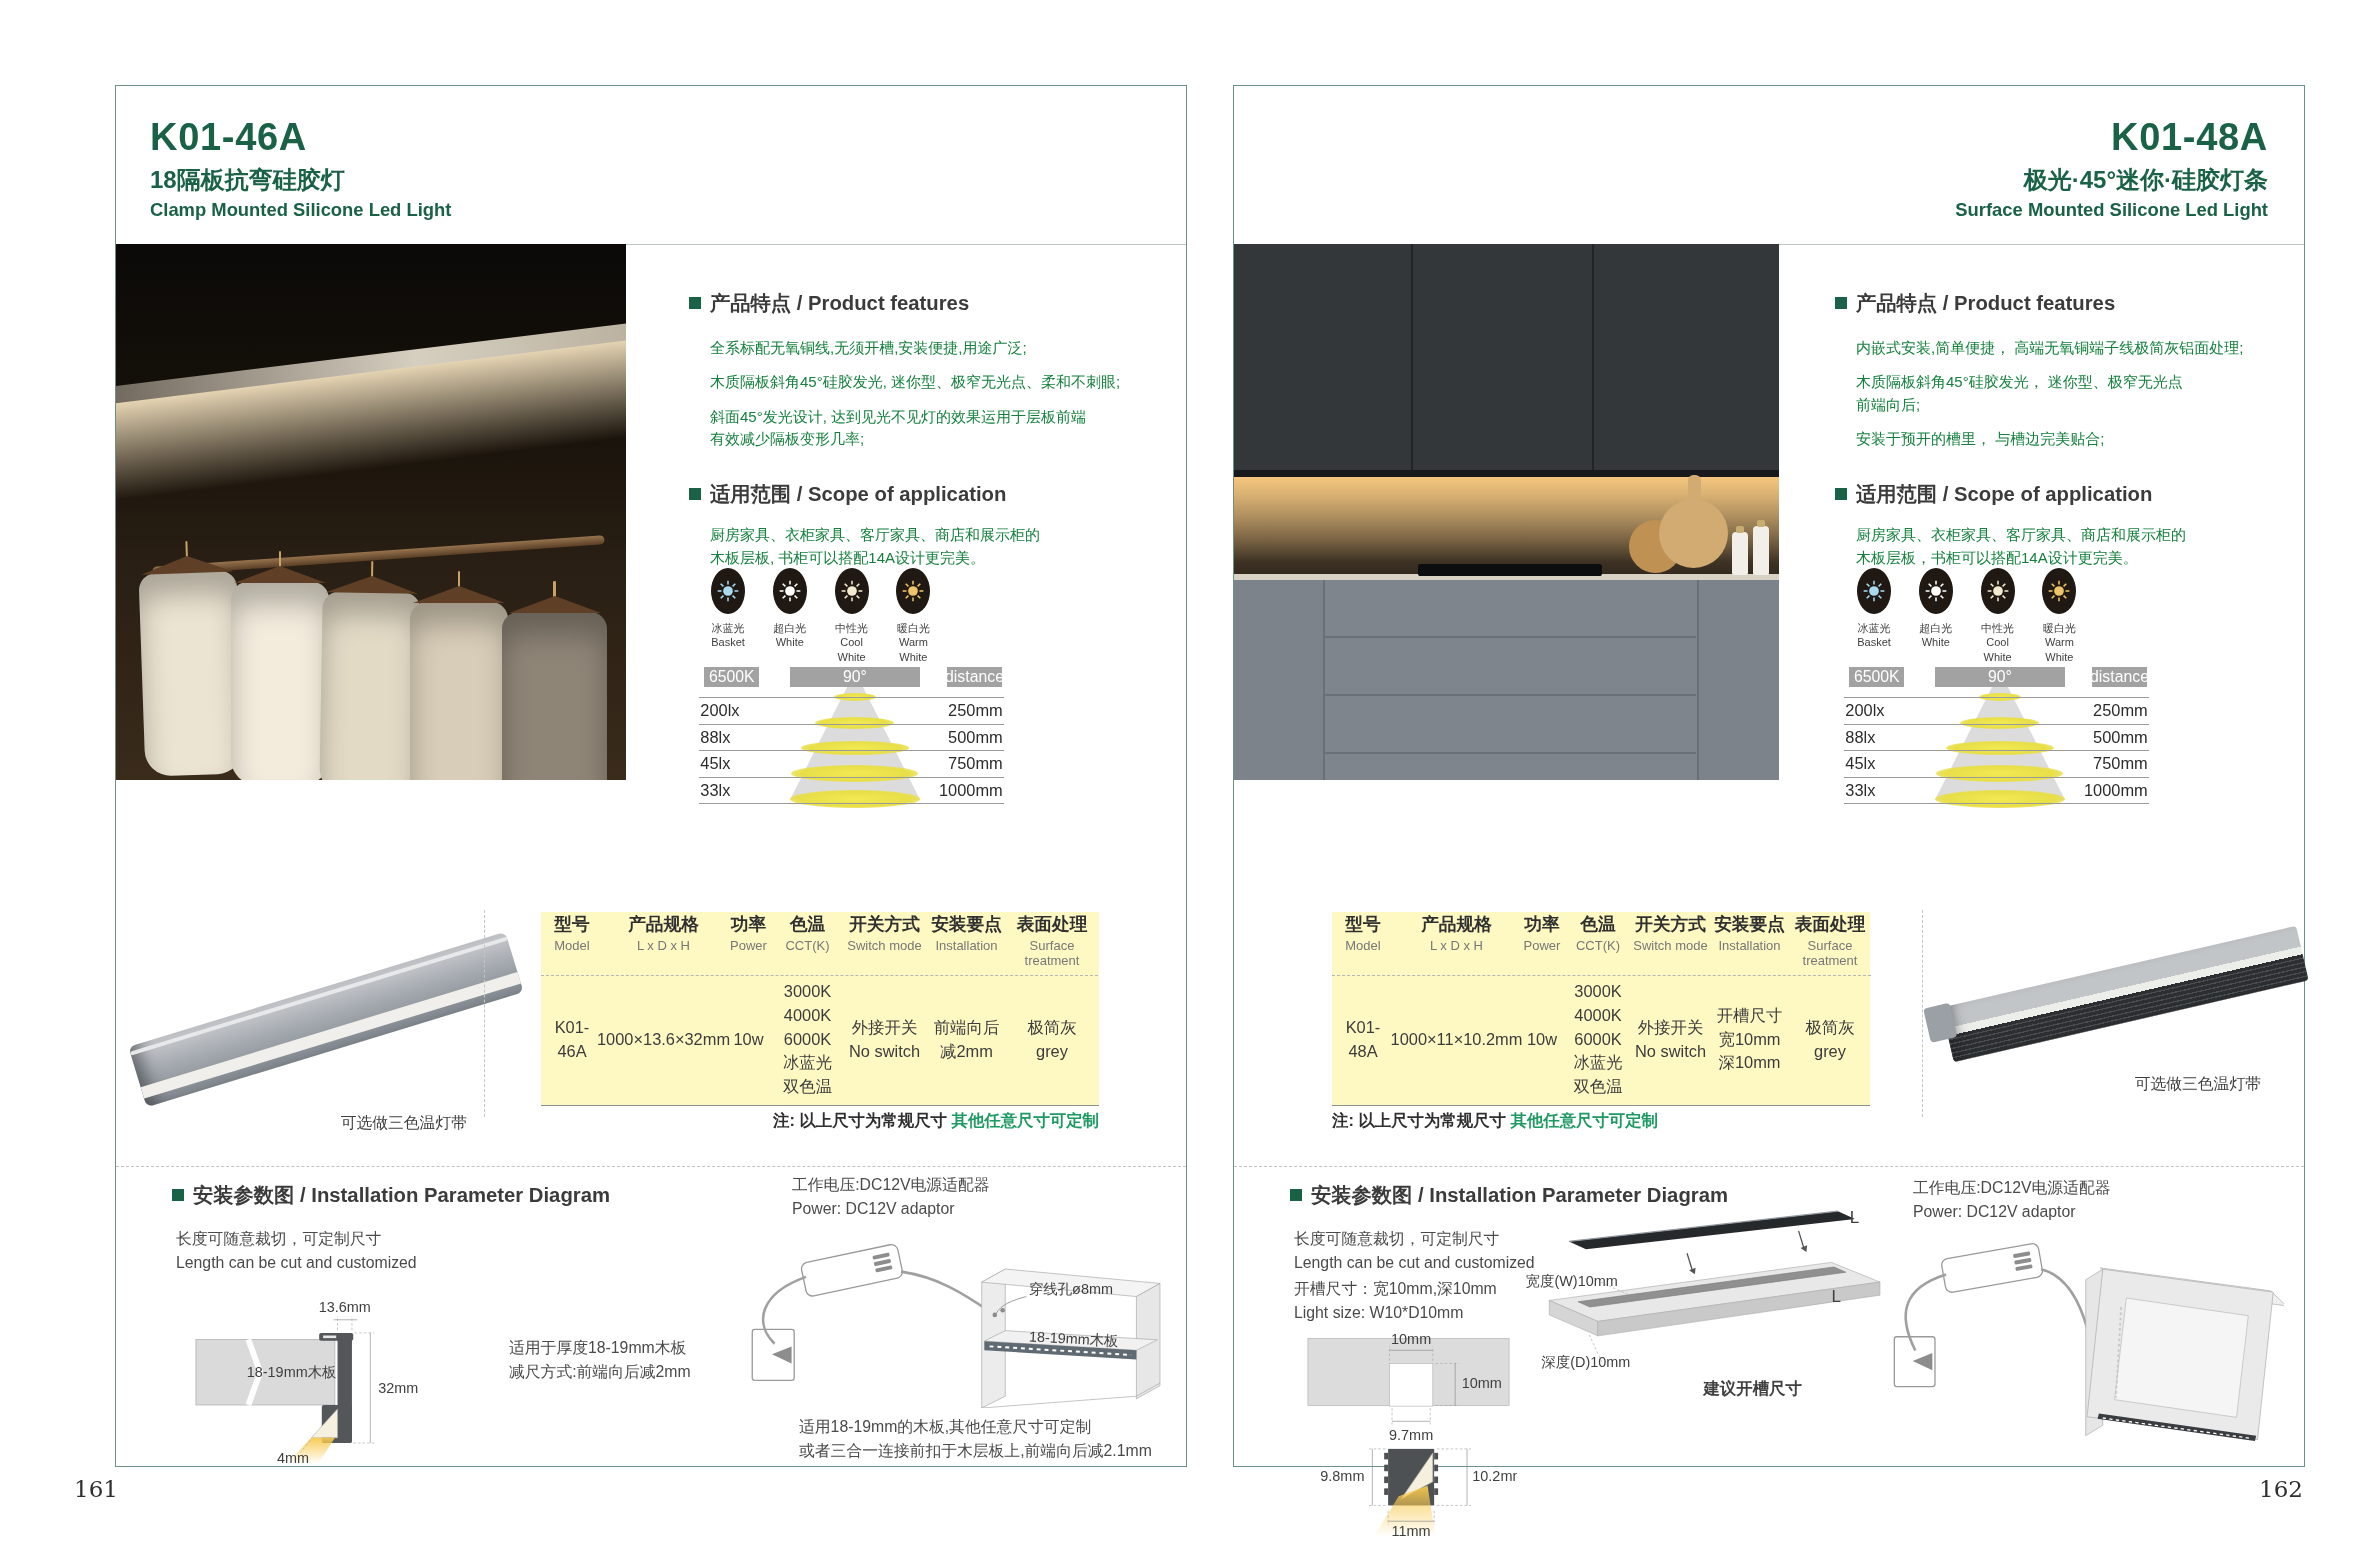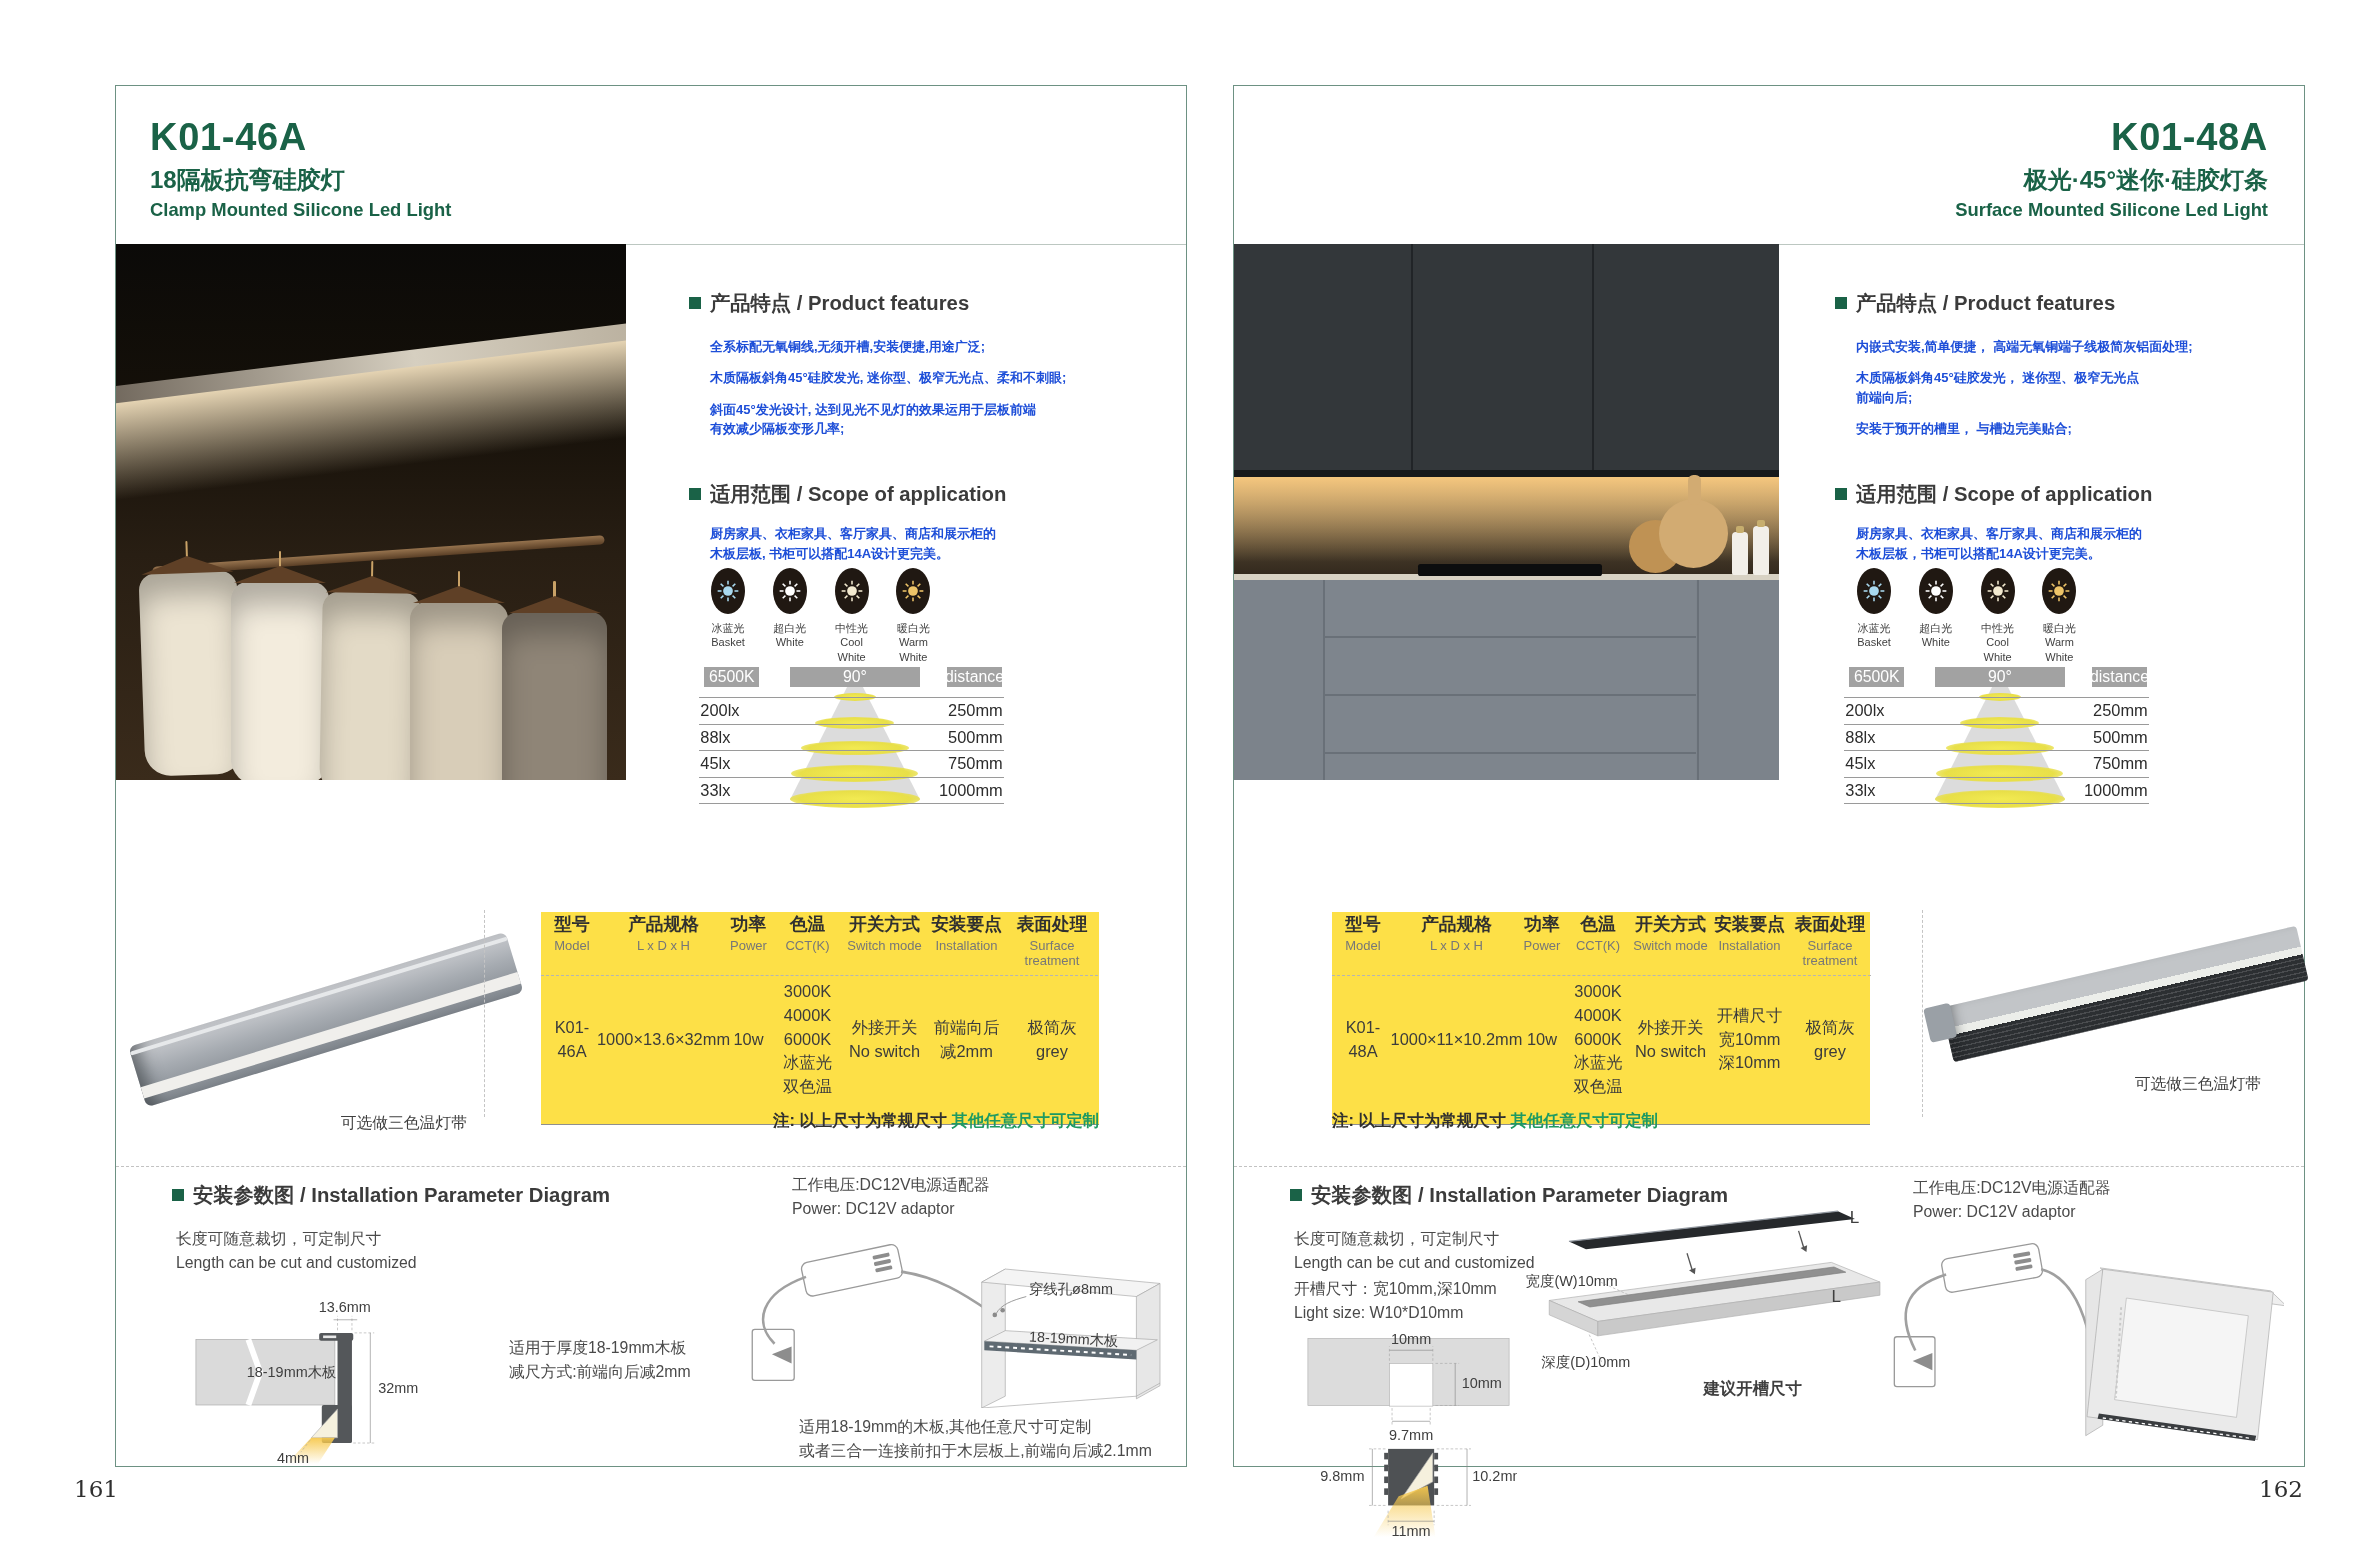--- a/index.html
+++ b/index.html
@@ -11,40 +11,40 @@
   
   .model{font-size:38px;font-weight:700;color:#1a6247;letter-spacing:0.7px;line-height:1.05;}
   .sub-cn{font-size:24px;font-weight:700;color:#1a6247;margin-top:6.6px;}
   .sub-en{font-size:18.4px;font-weight:600;color:#1a6247;margin-top:2.6px;}
   .tr{text-align:right;}
 
   
   .sec-head{font-size:20.3px;font-weight:700;color:#3b3b3b;display:flex;align-items:center;}
   .bullet{width:11.8px;height:11.8px;background:#1a6247;margin-right:9.2px;flex:0 0 auto;}
 
-  .para,.pline{font-size:13px;color:#1d4ed8;line-height:1.5;font-weight:bold;}
+  .para,.pline{font-size:15px;color:#15803d;line-height:1.5;}
   .pblock{margin-bottom:11.8px;}
 
   
   .icons{display:flex;gap:15.8px;}
   .icon{width:46px;text-align:center;}
   .orb{width:34px;height:46px;border-radius:50%;background:#201812;margin:0 auto 6.6px;display:flex;align-items:center;justify-content:center;}
   .icn-cn,.icn-en{font-size:11px;color:#3f3f3f;line-height:1.35;}
 
   
   .phot{width:305px;height:144px;}
   .chip{position:absolute;top:0;height:19.7px;background:#a2a2a2;color:#fff;font-size:15.8px;display:flex;align-items:center;justify-content:center;}
   .prows{position:absolute;left:0;top:30px;right:0;z-index:3;}
   .prow{height:25.6px;border-top:0.7px solid #9a9a9a;display:flex;justify-content:space-between;align-items:center;font-size:16.4px;color:#2c2c2c;padding:0 1.3px;}
   .prow:last-child{border-bottom:0.7px solid #9a9a9a;}
   .cone{position:absolute;left:91px;top:19.7px;width:130px;height:113px;background:rgba(186,186,186,.5);clip-path:polygon(44% 0,56% 0,100% 100%,0 100%);z-index:1;}
   .el{position:absolute;border-radius:50%;background:radial-gradient(ellipse at center,#f2ea52 0%,#e8df48 60%,rgba(232,223,72,.2) 100%);z-index:2;}
 
   
-  .spec-table{display:grid;border-bottom:1.3px solid #8f8f8f;padding-bottom:20px;background:#fde047;}
+  .spec-table{display:grid;border-bottom:1.3px solid #8f8f8f;padding-bottom:1px;background:#fef9c3;}
   .cols-l{grid-template-columns:62px 121px 49px 69px 85px 79px 92px;}
   .cols-r{grid-template-columns:62px 125px 46px 66px 79px 79px 82px;}
   .th{text-align:center;padding-bottom:6.6px;}
   .th-cn{font-size:17.7px;font-weight:700;color:#303030;}
   .th-en{font-size:13px;color:#777;margin-top:2px;}
   .tdiv{grid-column:1/-1;border-top:0.7px dashed #b5b5b5;}
   .td{display:flex;flex-direction:column;align-items:center;justify-content:center;min-height:128px;font-size:16.4px;color:#3c3c3c;line-height:1.45;text-align:center;}
   .note{font-size:16.4px;font-weight:700;color:#2f2f2f;}
   .note .hl{color:#1e9a62;}
   .dash-v{border-left:0.7px dashed #c4c4c4;width:0;}

